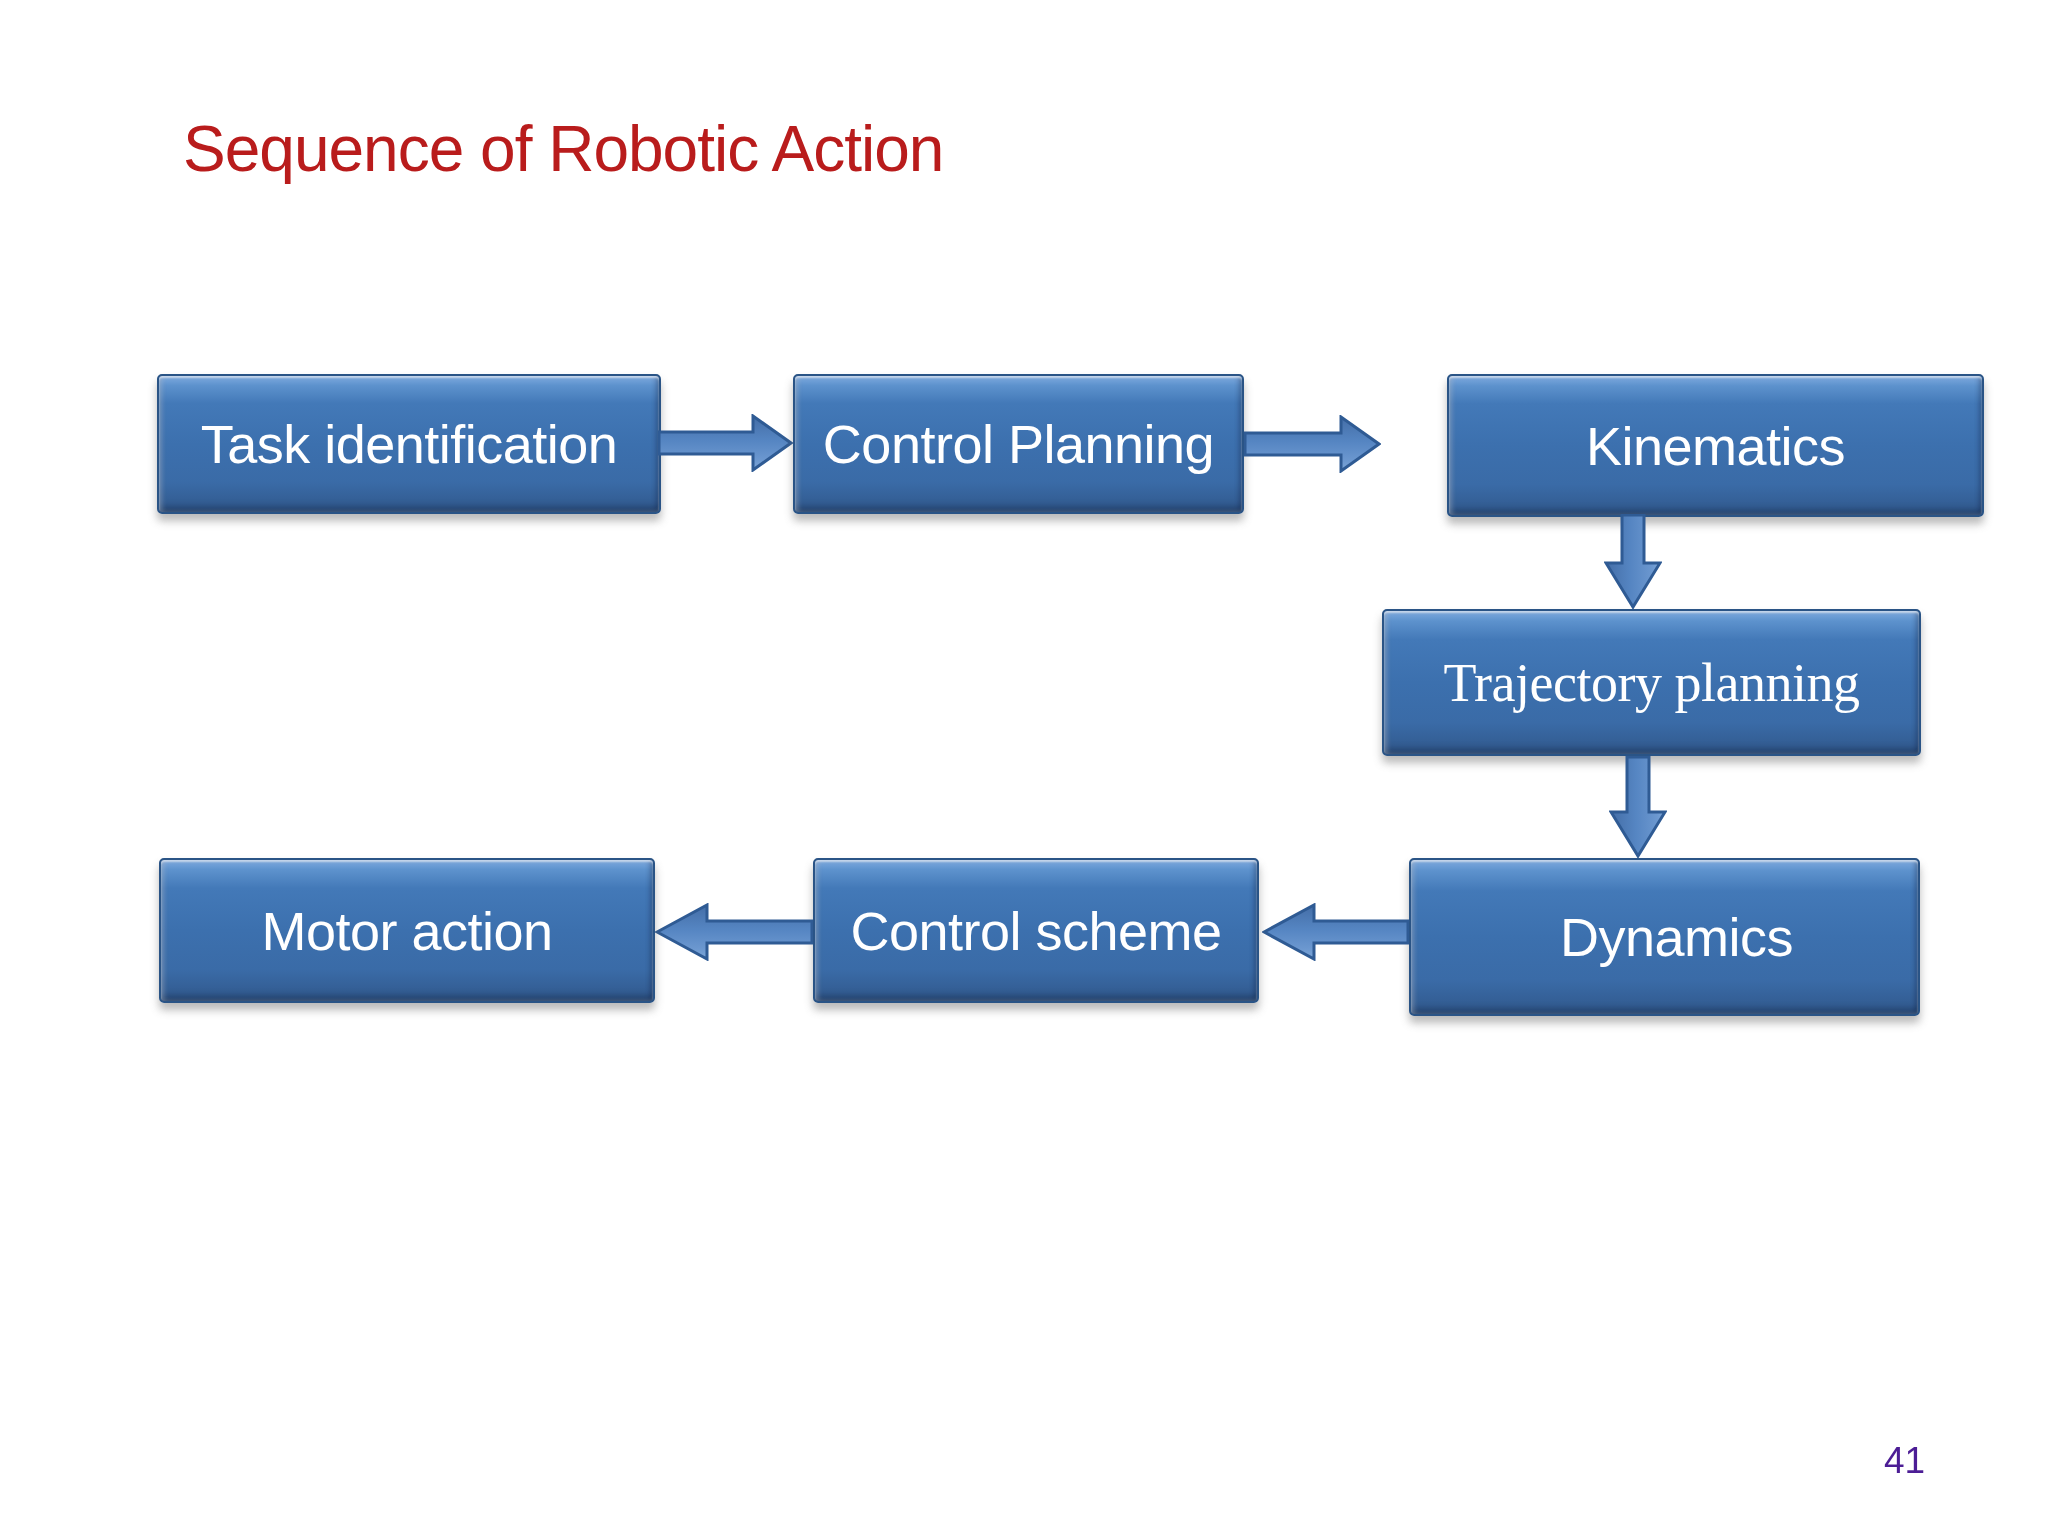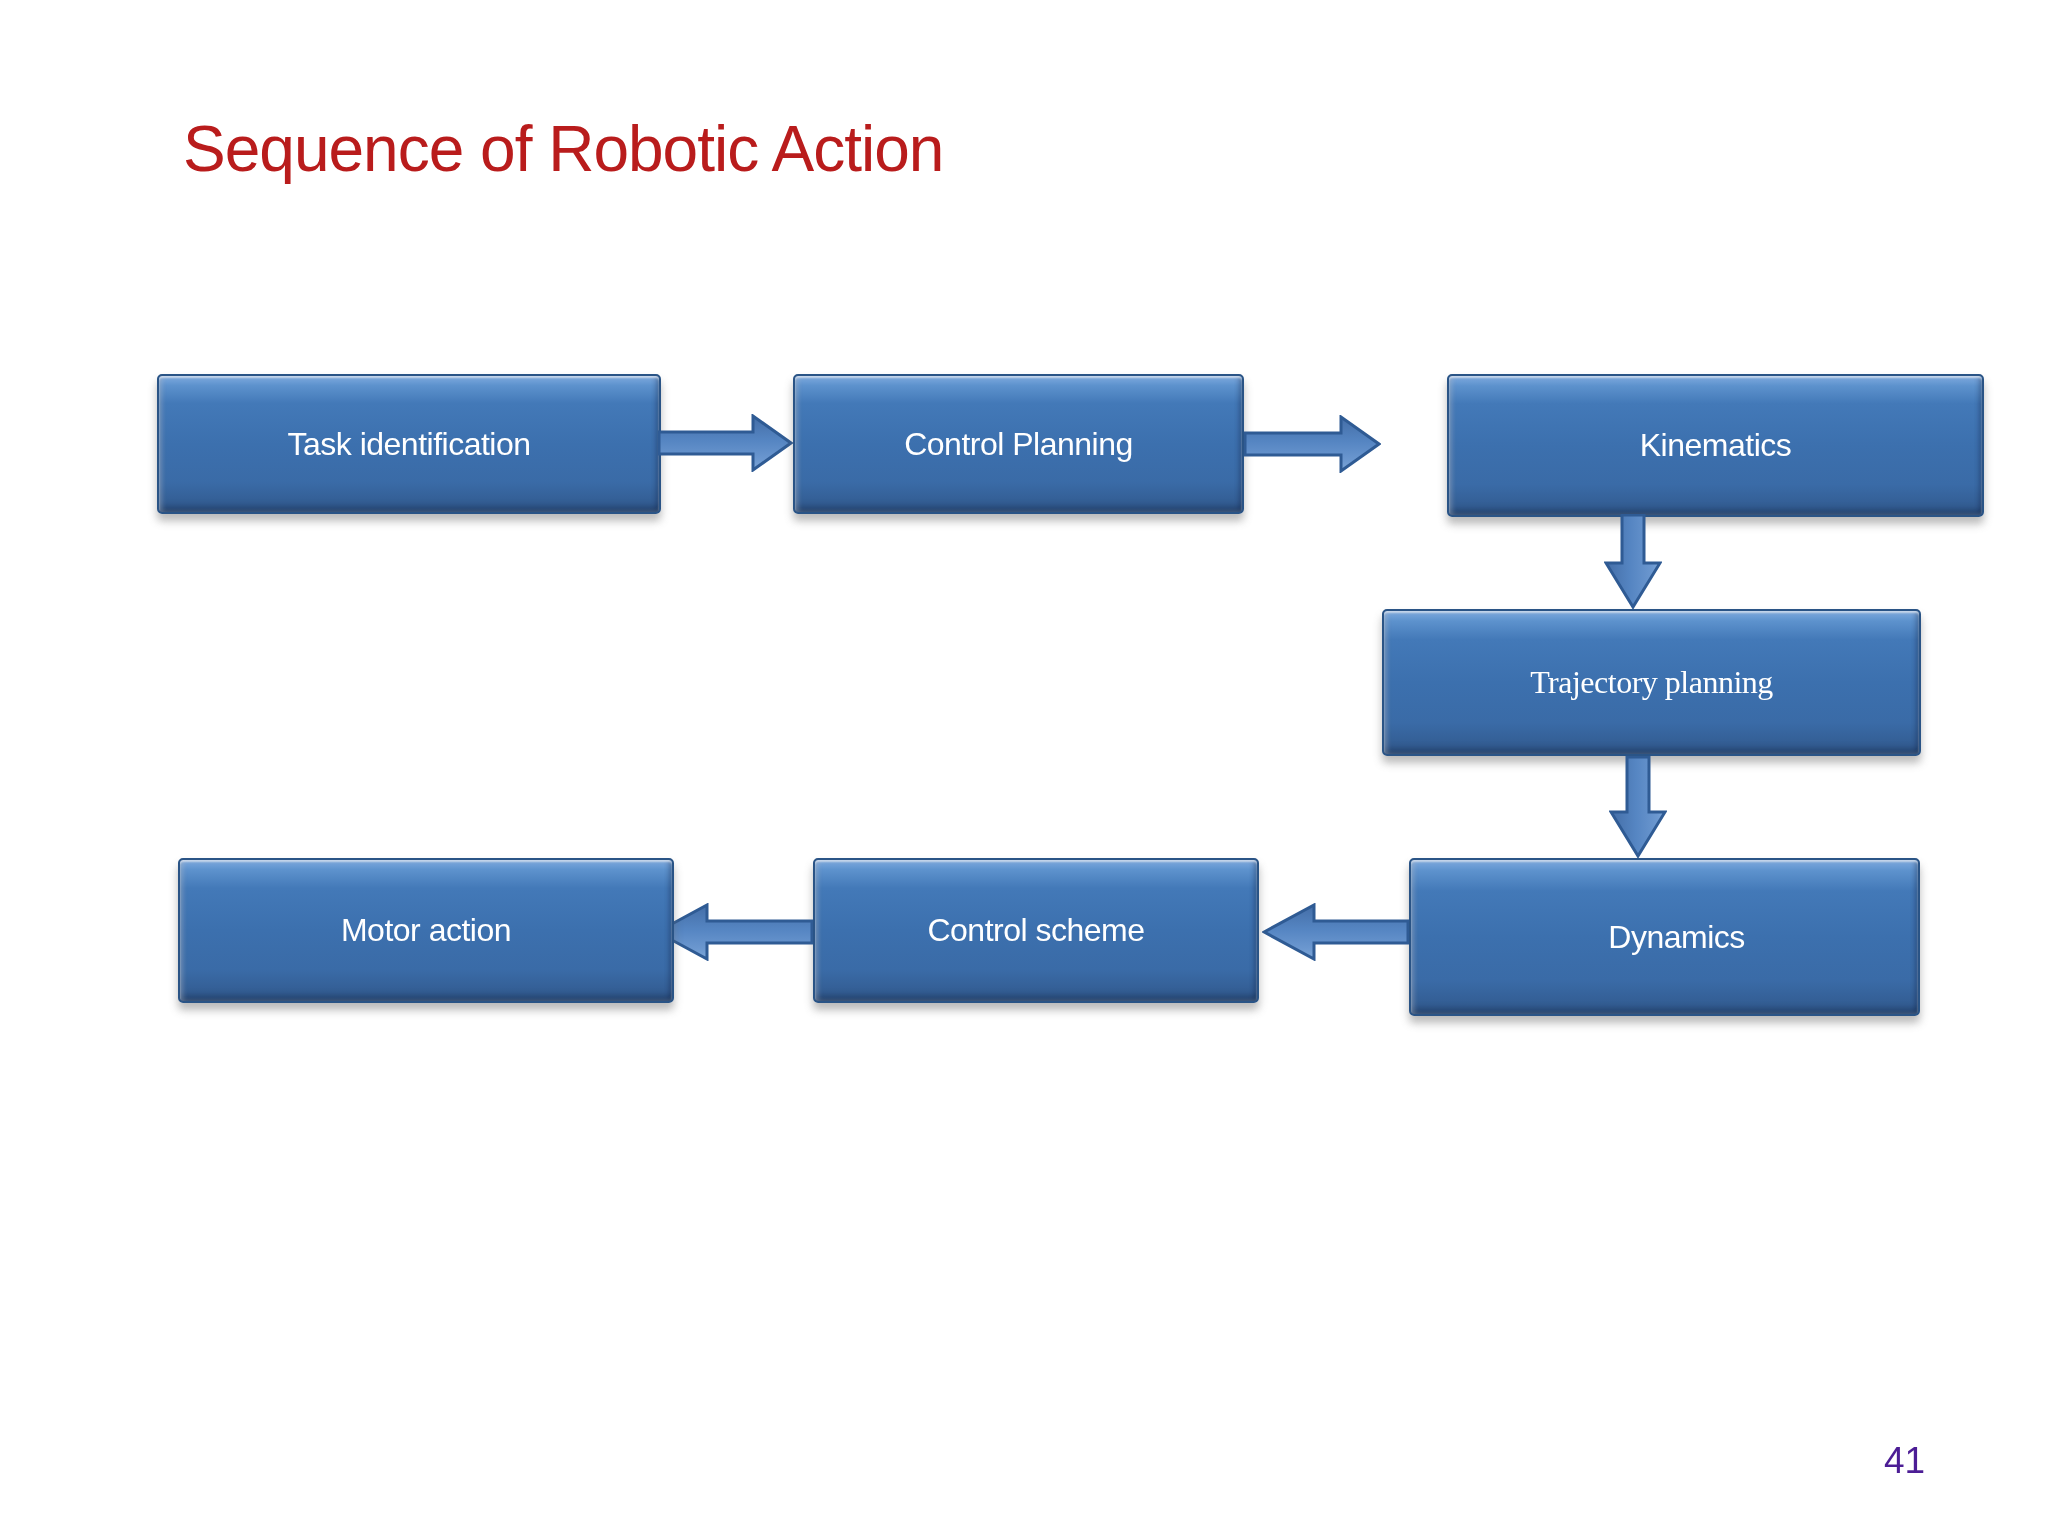--- a/index.html
+++ b/index.html
@@ -33,40 +33,40 @@
       #335d93 94%,
       #2e5585 100%);
     box-shadow:
       0 7px 9px rgba(105,105,105,0.45),
       inset 0 2px 2px rgba(255,255,255,0.55),
       inset 3px 0 5px rgba(255,255,255,0.28),
       inset -3px 0 5px rgba(0,10,40,0.18),
       inset 0 -5px 7px rgba(0,10,40,0.28);
     display:flex;align-items:center;justify-content:center;
     color:#ffffff;
-    font-size:32px;
+    font-size:54px;
     letter-spacing:-0.5px;
     white-space:nowrap;
   }
   .arrow{position:absolute;}
   .arrow svg{display:block;}
   .page-number{
     position:absolute;
     left:1884px;top:1440px;
     font-size:37px;
     color:#4c1d95;
   }
   
   .b-task       {left:157px; top:374px; width:504px; height:140px;}
   .b-motion     {left:793px; top:374px; width:451px; height:140px;}
   .b-kinematics {left:1447px;top:374px; width:537px; height:143px;}
   .b-trajectory {left:1382px;top:609px; width:539px; height:147px;font-family:Liberation Serif, serif;}
   .b-dynamics   {left:1409px;top:858px; width:511px; height:158px;padding-left:24px;}
   .b-control    {left:813px; top:858px; width:446px; height:145px;}
-  .b-motor      {left:159px; top:858px; width:496px; height:145px;margin-left:19px;}
+  .b-motor      {left:159px; top:858px; width:496px; height:145px;}
   
   .a-right-1{left:658px; top:414px;}
   .a-right-2{left:1244px;top:415px;}
   .a-down-1 {left:1604px;top:514px;}
   .a-down-2 {left:1609px;top:756px;}
   .a-left-1 {left:1262px;top:903px;}
   .a-left-2 {left:655px; top:903px;}
 </style>
 </head>
 <body>

